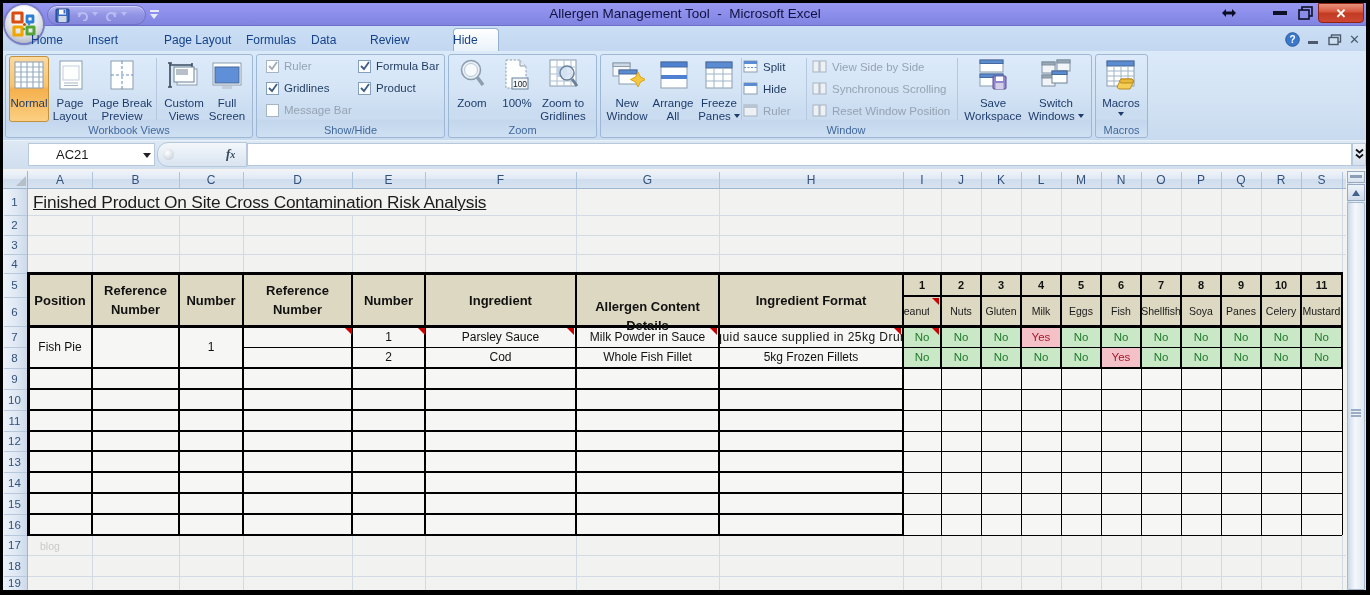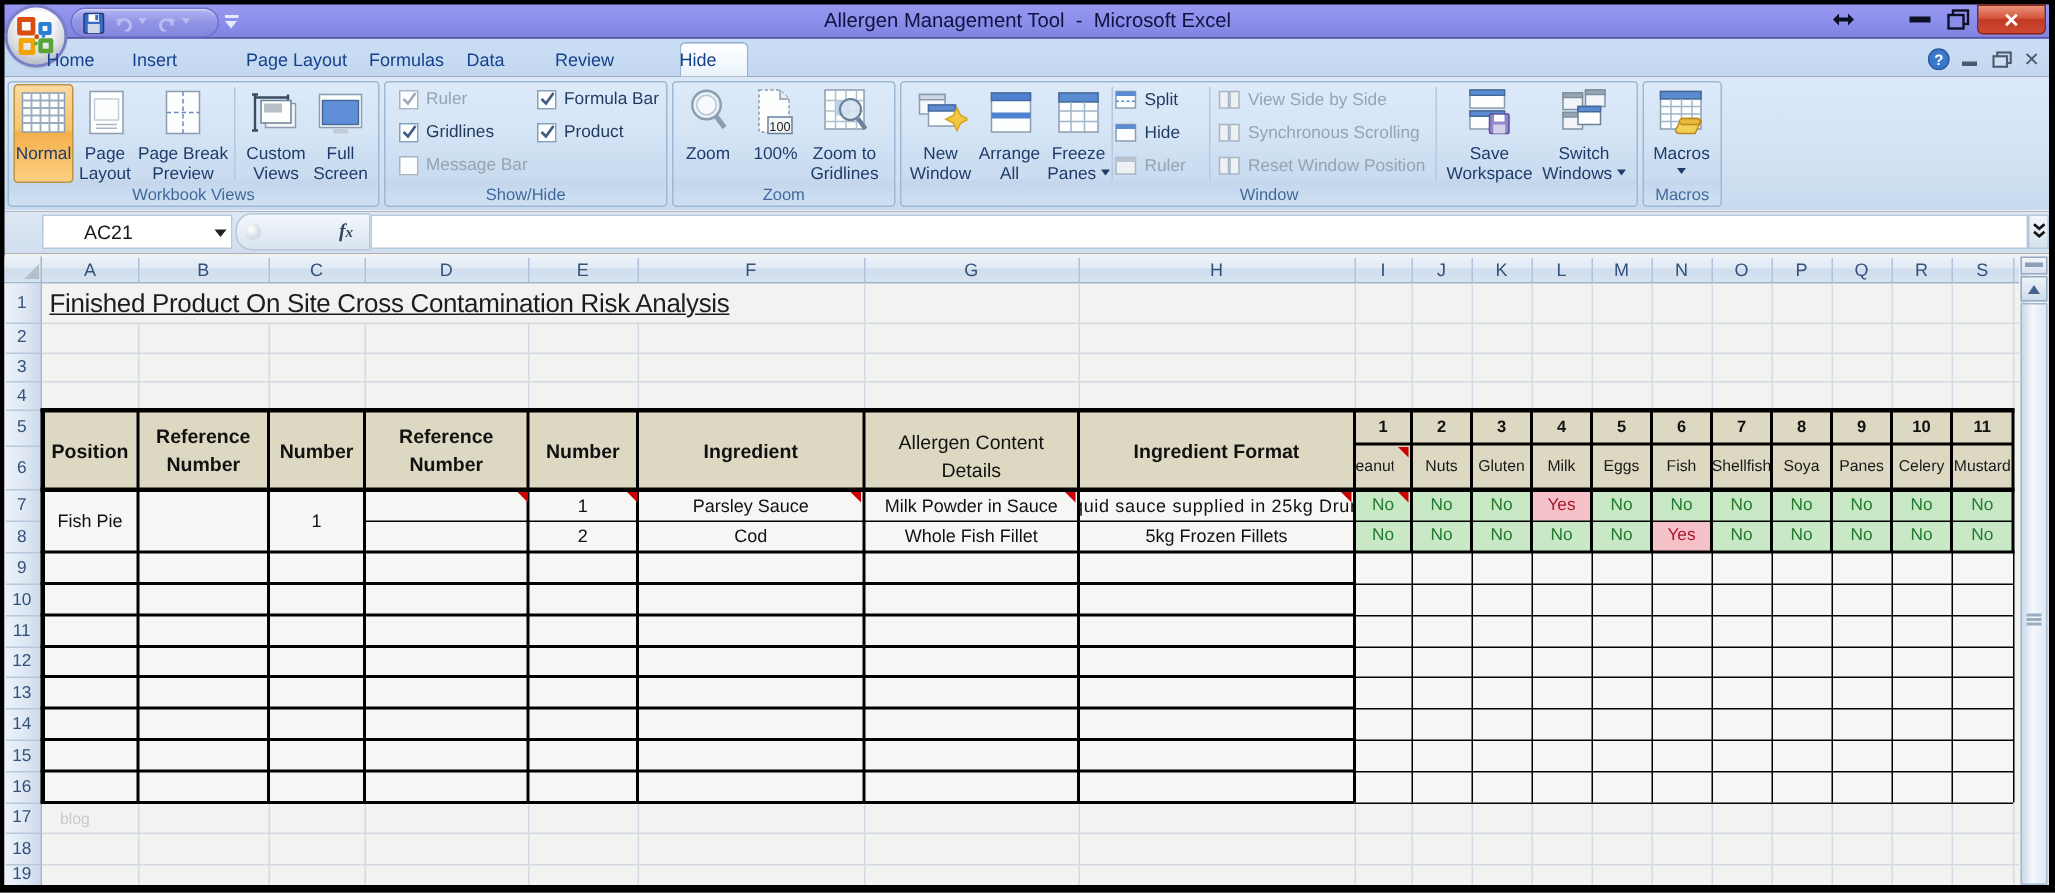--- a/index.html
+++ b/index.html
@@ -484,21 +484,21 @@
   </div>
 <div class="ab ctr" style="left:243px;top:276px;width:109px;height:48px;font-size:13px;color:#111;font-weight:bold;">
     <div style="line-height:19px;width:100%">Reference<br>Number</div>
   </div>
 <div class="ab ctr" style="left:352px;top:276px;width:73px;height:48px;font-size:13px;color:#111;font-weight:bold;">
     <div style="line-height:15px;width:100%">Number</div>
   </div>
 <div class="ab ctr" style="left:425px;top:276px;width:151px;height:48px;font-size:13px;color:#111;font-weight:bold;">
     <div style="line-height:15px;width:100%">Ingredient</div>
   </div>
-<div class="ab ctr" style="left:576px;top:280px;width:143px;height:48px;font-size:13px;color:#111;font-weight:normal;">
+<div class="ab ctr" style="left:576px;top:292px;width:143px;height:48px;font-size:13px;color:#111;font-weight:bold;">
     <div style="line-height:19px;width:100%">Allergen Content<br>Details</div>
   </div>
 <div class="ab ctr" style="left:719px;top:276px;width:184px;height:48px;font-size:13px;color:#111;font-weight:bold;">
     <div style="line-height:15px;width:100%">Ingredient Format</div>
   </div>
 <div class="ab ctr" style="left:903px;top:276px;width:38px;height:19px;font-size:11px;color:#111;font-weight:bold;">
     <div style="line-height:15px;width:100%">1</div>
   </div>
 <div class="ab ctr" style="left:903px;top:298px;width:26px;height:26px;font-size:10.5px;color:#1a1a1a;overflow:hidden;">
     <div style="line-height:15px;white-space:nowrap;flex:none">Peanuts</div>

